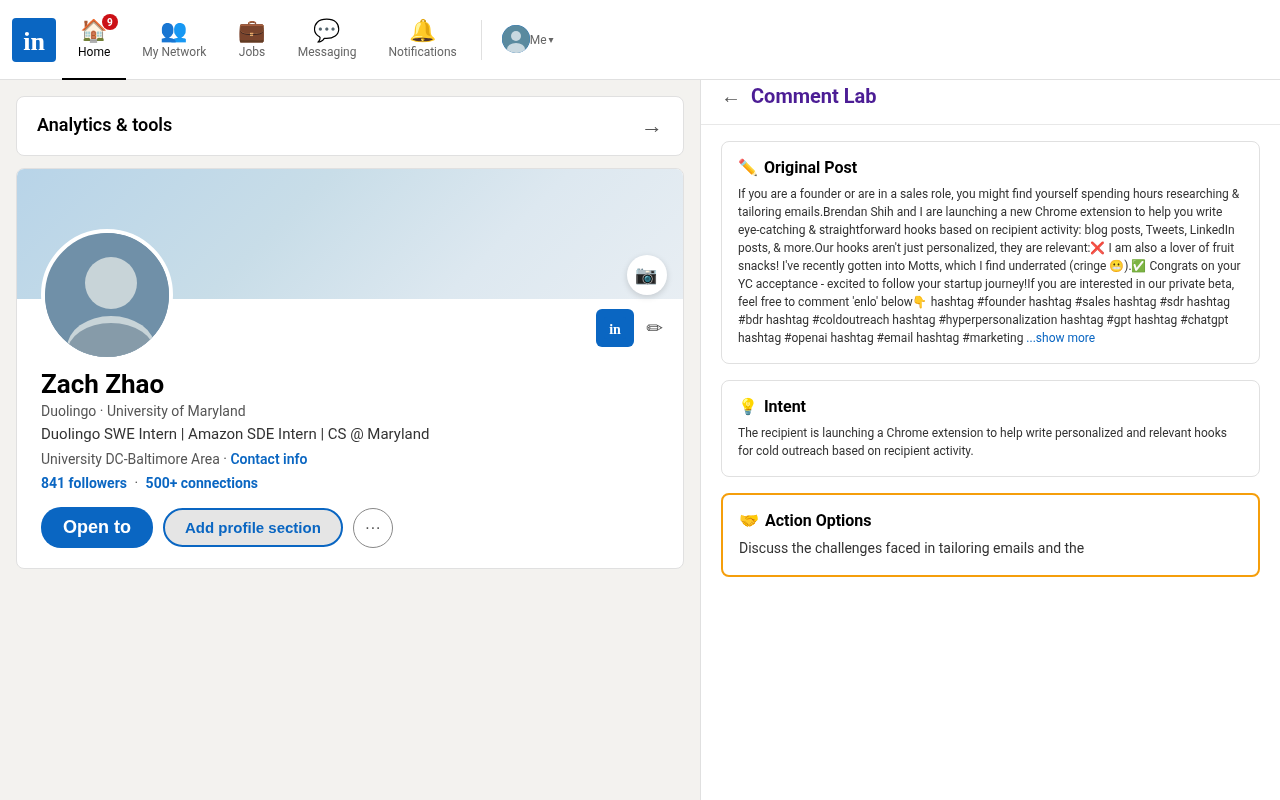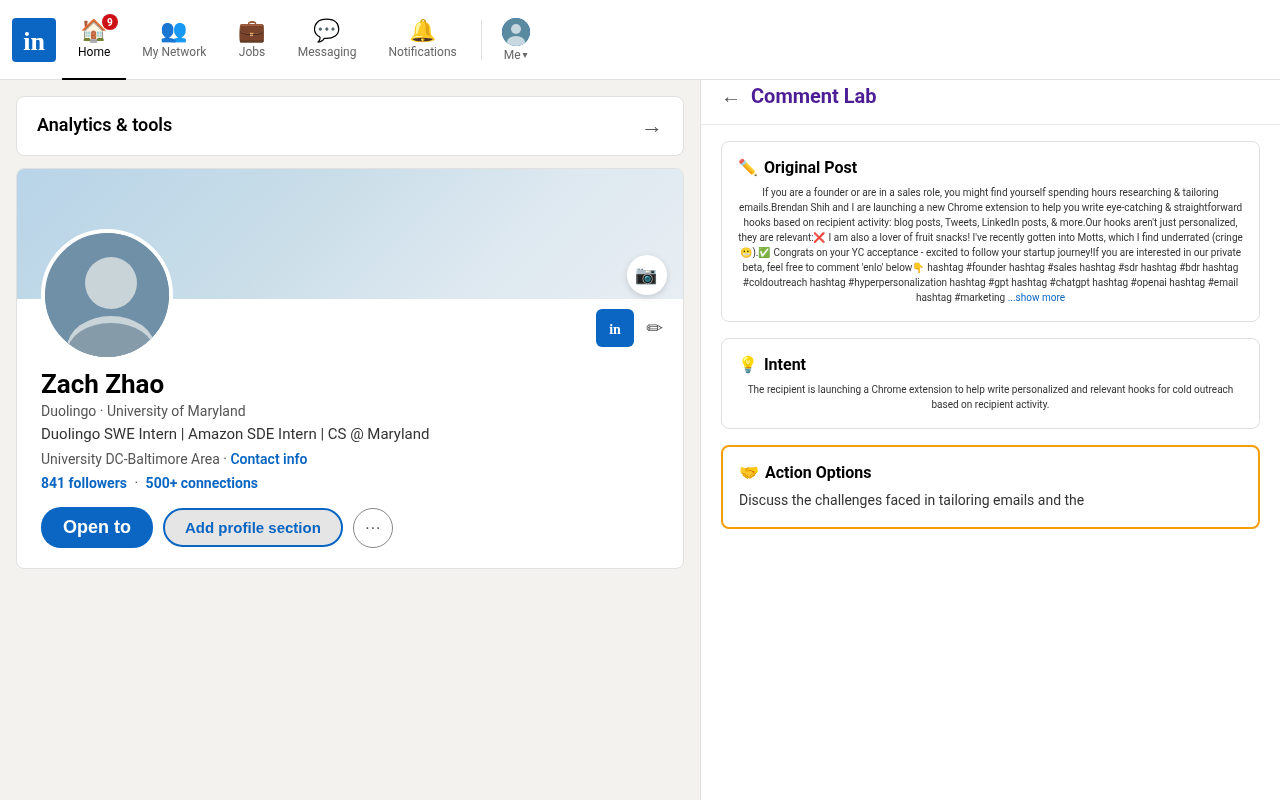--- a/index.html
+++ b/index.html
@@ -3,21 +3,21 @@
   <meta charset="utf-8">
   <style>
     * { box-sizing: border-box; margin: 0; padding: 0; }
     body { font-family: -apple-system, BlinkMacSystemFont, 'Segoe UI', Roboto, sans-serif; background: #f3f2ef; width: 1280px; height: 800px; overflow: hidden; position: relative; }
 
     .spark-content { flex: 1; overflow-y: auto; padding: 16px 20px; display: flex; flex-direction: column; gap: 16px; }
 
     
     .card { background: #fff; border: 1px solid #e0e0e0; border-radius: 8px; padding: 16px; }
     .card-title { font-size: 16px; font-weight: 700; color: #000; margin-bottom: 8px; display: flex; align-items: center; gap: 6px; }
-    .card-body { font-size: 10px; color: #333; line-height: 1.5; text-align: center; }
+    .card-body { font-size: 12px; color: #333; line-height: 1.5; }
     .show-more { color: #0a66c2; cursor: pointer; text-decoration: none; }
 
     
     .action-card { background: #fff; border: 2px solid #f59e0b; border-radius: 8px; padding: 16px; }
     .action-title { font-size: 16px; font-weight: 700; color: #000; margin-bottom: 8px; display: flex; align-items: center; gap: 6px; }
     .action-body { font-size: 14px; color: #333; line-height: 1.5; }
 
     
     .spark-content::-webkit-scrollbar { width: 6px; }
     .spark-content::-webkit-scrollbar-track { background: #f1f1f1; }
@@ -57,21 +57,21 @@
     <span>Messaging</span>
   </div>
 
   <div style="display:flex;flex-direction:column;align-items:center;justify-content:center;padding:0 16px;cursor:pointer;color:#666;font-size:12px;height:80px;border-bottom:2px solid transparent;">
     <div style="font-size:22px; margin-bottom:2px;">🔔</div>
     <span>Notifications</span>
   </div>
 
   <div style="width:1px;height:40px;background:#e0e0e0;margin:0 8px;"></div>
 
-  <div style="display:flex;flex-direction:column;align-items:center;justify-content:center;padding:0 12px;cursor:pointer;color:#666;font-size:12px;height:80px;">
+  <div style="display:flex;flex-direction:row;align-items:center;justify-content:center;padding:0 12px;cursor:pointer;color:#666;font-size:12px;height:80px;">
     <div style="width:28px;height:28px;border-radius:50%;background:#0a66c2;margin-bottom:2px;overflow:hidden;display:flex;align-items:center;justify-content:center;">
       <svg width="28" height="28" viewBox="0 0 28 28">
         <circle cx="14" cy="14" r="14" fill="#5a8a9f"></circle>
         <circle cx="14" cy="11" r="5" fill="#c8d8e0"></circle>
         <ellipse cx="14" cy="24" rx="9" ry="6" fill="#c8d8e0"></ellipse>
       </svg>
     </div>
     <div style="display:flex;align-items:center;gap:2px;">
       <span>Me</span>
       <span style="font-size:10px;">▾</span>

